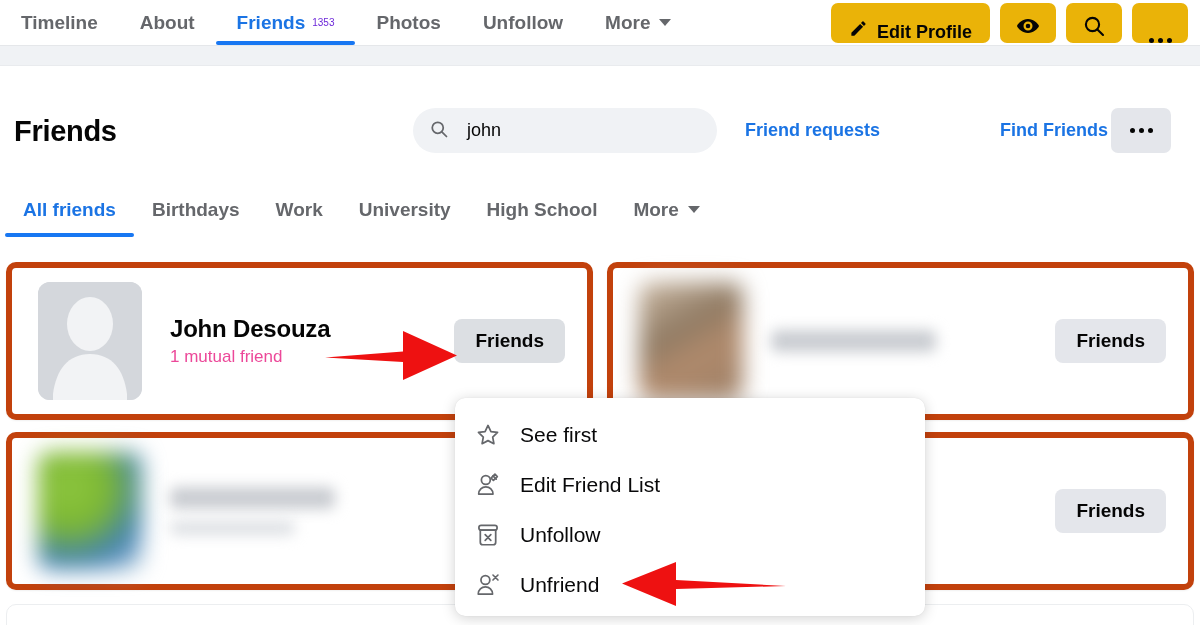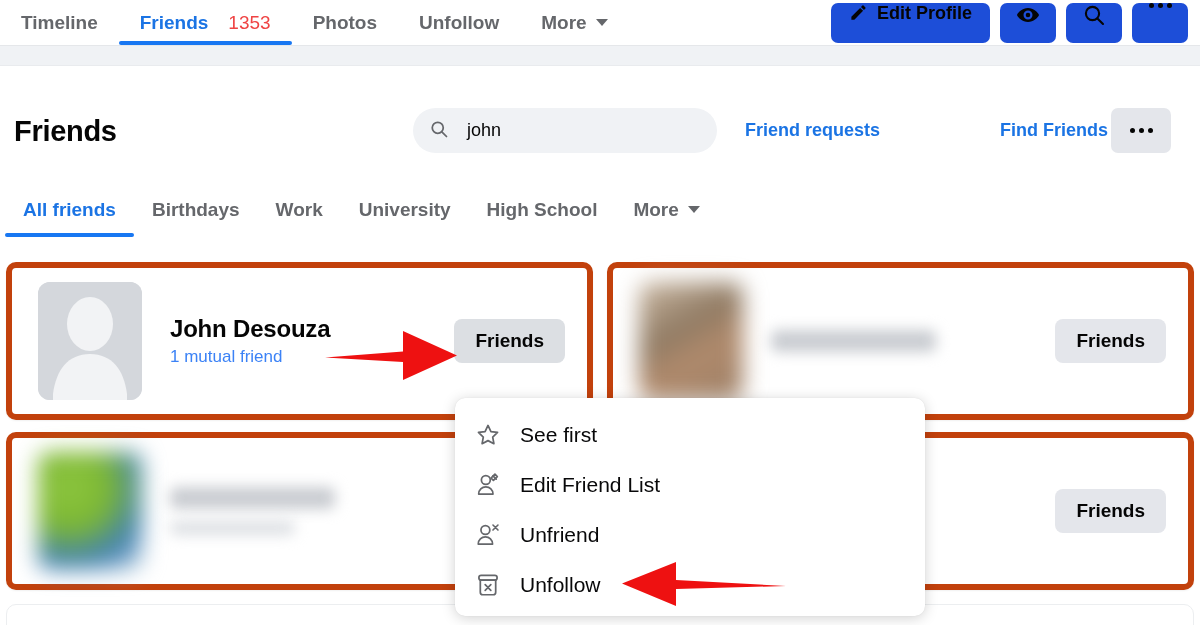--- a/index.html
+++ b/index.html
@@ -20,30 +20,30 @@
   .pnav-item {
     position: relative; height: 45px; display: flex; align-items: center;
     padding: 0 21px; font-size: 19px; font-weight: 700; color: #65676b;
     white-space: nowrap; cursor: pointer;
   }
   .pnav-item.active { color: #1b74e4; }
   .pnav-item.active::after {
     content: ""; position: absolute; left: 0; right: 0; bottom: 0;
     height: 4px; background: #1877f2; border-radius: 2px;
   }
-  .pnav-count { font-size: 19px; font-weight: 400; color:#ef4444; margin-left: 20px; }
+  .pnav-count { font-size: 10px; font-weight: 400; color:#6d28d9; margin-left: 7px; }
   .caret {
     width: 0; height: 0; margin-left: 9px;
     border-left: 6px solid transparent; border-right: 6px solid transparent;
     border-top: 7px solid #65676b;
   }
   .pnav-actions { margin-left: auto; display: flex; align-items: center; gap: 10px; padding-right: 12px; }
   .btn-grey {
-    background: #1d4ed8; border: none; border-radius: 7px;
-    height: 40px; display: flex; align-items: flex-start; justify-content: center;
+    background: #eab308; border: none; border-radius: 7px;
+    height: 40px; display: flex; align-items: flex-end; justify-content: center;
     font-size: 18px; font-weight: 700; color: #050505; cursor: pointer;
     font-family: "Liberation Sans", sans-serif;
   }
   .btn-edit { padding: 0 18px; gap: 9px; }
   .btn-icon-sq { width: 56px; }
   .nav-sep {
     position: absolute; left: 0; top: 45px; width: 1200px; height: 1px; background: #e5e7ea;
   }
   .grey-band {
     position: absolute; left: 0; top: 46px; width: 1200px; height: 20px;
@@ -110,21 +110,21 @@
   .avatar.blurred-photo {
     background: linear-gradient(150deg,#cdbba6 0%, #8f7a63 40%, #b08a6c 60%, #9c7f66 100%);
     filter: blur(11px);
   }
   .avatar.blurred-green {
     background: radial-gradient(circle at 30% 30%, #8dc640 0%, #7db832 35%, #3f7fb5 70%, #d7e3ea 100%);
     filter: blur(11px);
   }
   .fcard-body { margin-left: 28px; flex: 1 1 auto; min-width: 0; }
   .fname { font-size: 24px; font-weight: 700; color: #050505; letter-spacing: -0.2px; }
-  .fmeta { font-size: 17px; color: #3b82f6; margin-top: 4px; }
+  .fmeta { font-size: 17px; color: #ec4899; margin-top: 4px; }
   .blur-name {
     height: 22px; width: 165px; border-radius: 6px; background: #c9ccd1;
     filter: blur(7px);
   }
   .blur-meta {
     height: 14px; width: 125px; border-radius: 6px; background: #dcdfe3;
     margin-top: 12px; filter: blur(7px);
   }
   .friends-btn {
     flex: 0 0 auto; background: #dcdfe3; border: none; border-radius: 8px;
@@ -160,20 +160,23 @@
 </style>
 </head>
 <body>
 
 <div id="app">
 
   <div class="profile-nav">
     <div class="pnav-items">
       <div class="pnav-item">
         <span>Timeline</span>
+      </div>
+      <div class="pnav-item">
+        <span>About</span>
       </div>
       <div class="pnav-item active">
         <span>Friends</span>
         <span class="pnav-count">1353</span>
       </div>
       <div class="pnav-item">
         <span>Photos</span>
       </div>
       <div class="pnav-item">
         <span>Unfollow</span>
@@ -339,38 +342,38 @@
           <path d="M16.6 3.6l3 3" stroke-linecap="round"></path>
           <path d="M18.4 2l2.2 2.2-3.6 3.6-2.2-2.2z" stroke-linejoin="round"></path>
         </svg>
       </span>
       <span class="dd-label">Edit Friend List</span>
     </div>
 
     <div class="dd-item">
       <span class="dd-ico">
         <svg width="26" height="26" viewBox="0 0 24 24" fill="none" stroke="#65676b" stroke-width="1.6">
+          <rect x="3.6" y="3.2" width="16.8" height="4.4" rx="2.1"></rect>
+          <path d="M4.9 7.6h14.2v11.1a2.3 2.3 0 0 1-2.3 2.3H7.2a2.3 2.3 0 0 1-2.3-2.3z"></path>
+          <path d="M9.4 11.7l5.2 5.2M14.6 11.7l-5.2 5.2" stroke-linecap="round"></path>
+        </svg>
+      </span>
+      <span class="dd-label">Unfollow</span>
+    </div>
+
+    <div class="dd-item">
+      <span class="dd-ico">
+        <svg width="26" height="26" viewBox="0 0 24 24" fill="none" stroke="#65676b" stroke-width="1.6">
           <circle cx="9.6" cy="7.4" r="4.1"></circle>
           <path d="M3 20.4c0-4.1 3-6.6 6.6-6.6s6.6 2.5 6.6 6.6z" stroke-linejoin="round"></path>
           <path d="M16.6 2.8l4.6 4.6M21.2 2.8l-4.6 4.6" stroke-linecap="round" stroke-width="1.5"></path>
         </svg>
       </span>
       <span class="dd-label">Unfriend</span>
     </div>
-
-    <div class="dd-item">
-      <span class="dd-ico">
-        <svg width="26" height="26" viewBox="0 0 24 24" fill="none" stroke="#65676b" stroke-width="1.6">
-          <rect x="3.6" y="3.2" width="16.8" height="4.4" rx="2.1"></rect>
-          <path d="M4.9 7.6h14.2v11.1a2.3 2.3 0 0 1-2.3 2.3H7.2a2.3 2.3 0 0 1-2.3-2.3z"></path>
-          <path d="M9.4 11.7l5.2 5.2M14.6 11.7l-5.2 5.2" stroke-linecap="round"></path>
-        </svg>
-      </span>
-      <span class="dd-label">Unfollow</span>
-    </div>
   </div>
 
   <div class="arrow" id="arrow-right">
     <svg width="135" height="68" viewBox="0 0 135 68">
       <path d="M0 35.5 L78 29.5 L78 9 L132 33.5 L78 58 L78 40 Z" fill="#ee1111"></path>
     </svg>
   </div>
 
   <div class="arrow" id="arrow-left">
     <svg width="170" height="56" viewBox="0 0 170 56">

